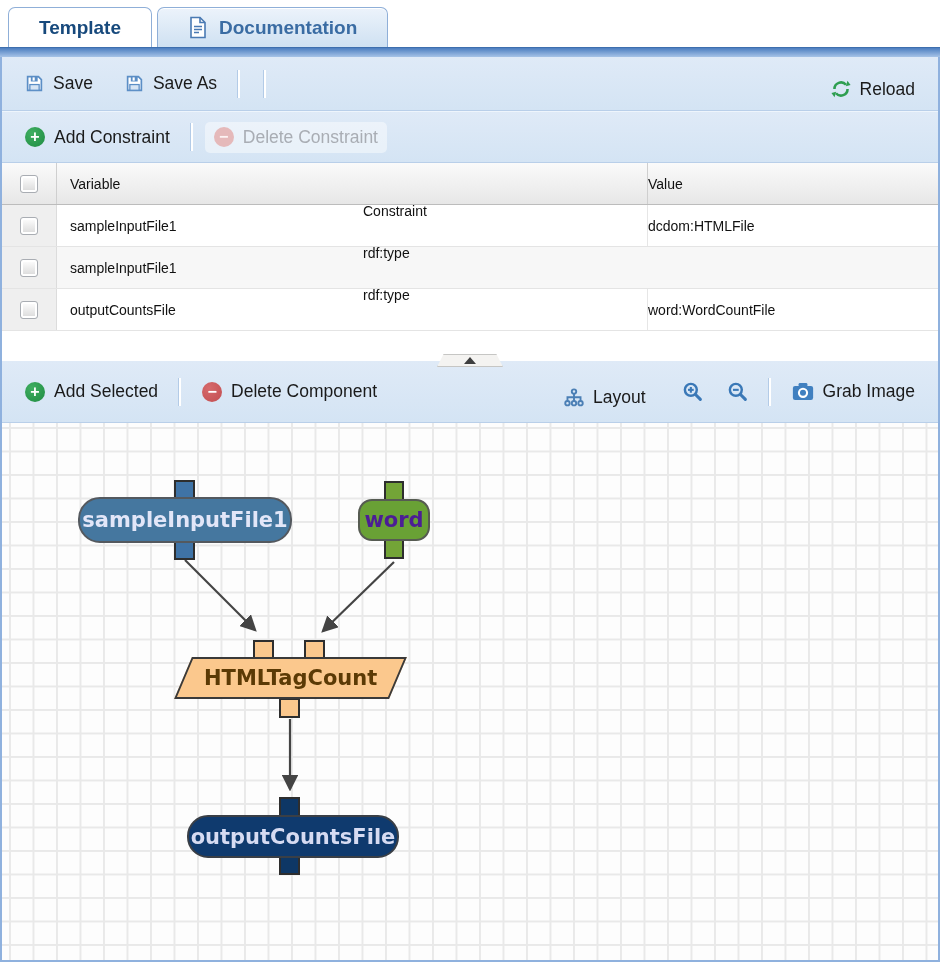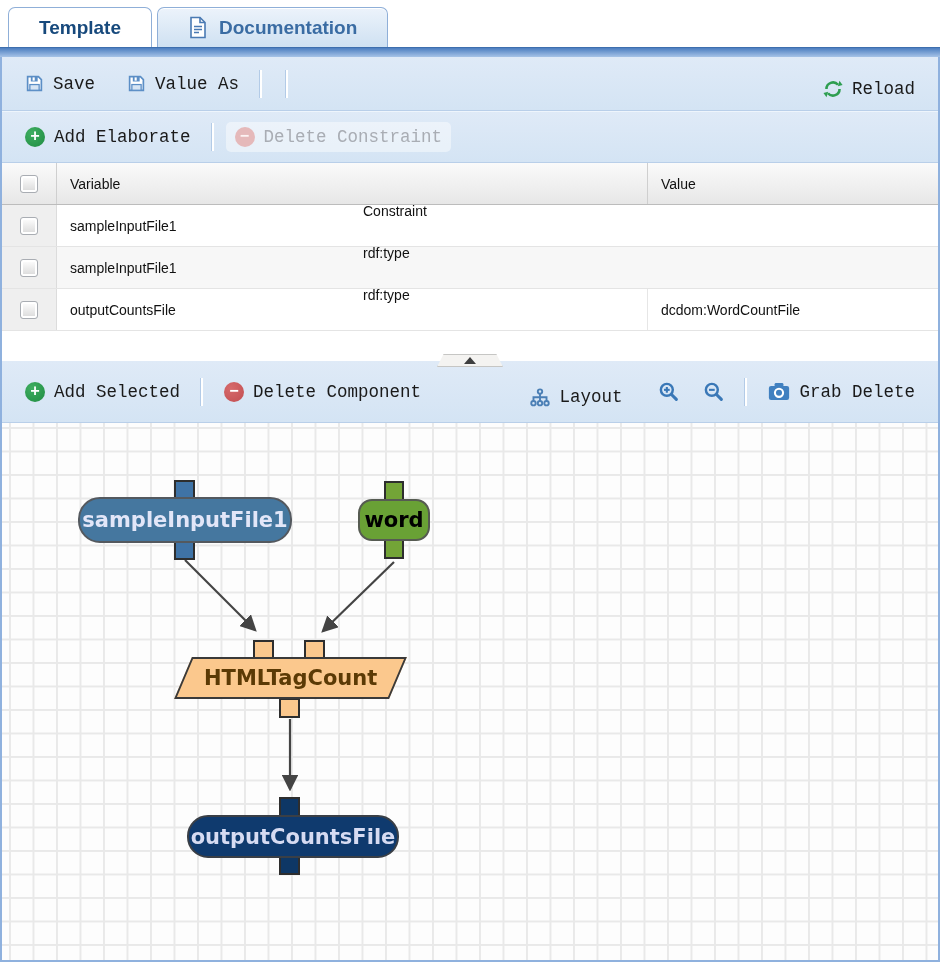--- a/index.html
+++ b/index.html
@@ -19,42 +19,42 @@
   .main { height: 905px; border-left:2px solid #8fb1de; border-right:2px solid #8fb1de; border-bottom:2px solid #8fb1de;
           display:flex; flex-direction:column; background:#fff; }
 
   
   .toolbar { background:linear-gradient(#dfeaf7,#d4e4f4); display:flex; align-items:center; padding:0 14px;
              border-bottom:1px solid #b9cfe9; flex:0 0 auto; }
   .tb1 { height:54px; }
   .tb2 { height:52px; border-top:1px solid #eef5fc; }
   .tb3 { height:62px; position:relative; }
   .tbtn { display:inline-flex; align-items:center; gap:9px; font-size:17.5px; color:#1a1a1a;
-          padding:5px 9px; border-radius:4px; cursor:pointer; white-space:nowrap;font-family:Liberation Mono, monospace; }
+          padding:5px 9px; border-radius:4px; cursor:pointer; white-space:nowrap; }
   .tbtn.disabled { color:#a9adb4; background:rgba(255,255,255,0.45); border-radius:5px; cursor:default; }
   .tsep { width:2px; height:28px; background:#ffffff; box-shadow:-1px 0 0 #b3cbe7; margin:0 12px; flex:0 0 auto; }
   .spacer { margin-left:auto;margin-top:11px; }
 
   .circle-ic { width:20px; height:20px; border-radius:50%; color:#fff; font-weight:bold; font-size:16px;
                display:inline-flex; align-items:center; justify-content:center; line-height:1; flex:0 0 auto; }
   .circle-green { background:radial-gradient(circle at 35% 30%, #3fae61, #1f8c42); }
   .circle-red   { background:radial-gradient(circle at 35% 30%, #d66a6c, #c24d50); }
   .circle-red.dim { background:#e5b9ba; color:#fdf3f3; }
 
   
   .grid { flex:0 0 auto; font-size:14px; color:#111; }
   .grid-head { display:flex; height:42px; background:linear-gradient(#fafafa,#e7e7e7); border-bottom:1px solid #bcbcbc; align-items:center; }
   .grid-row  { display:flex; height:42px; align-items:center; border-bottom:1px solid #e4e4e4; background:#fff; }
   .grid-row.alt { background:#f7f7f7; }
   .c-check { flex:0 0 55px; display:flex; align-items:center; justify-content:center; align-self:stretch; }
   .grid-row .c-check { background:#efefef; border-right:1px solid #dcdcdc; }
   .grid-head .c-check { border-right:1px solid #cfcfcf; }
   .c-var { flex:0 0 290px; padding-left:13px; }
   .c-con { flex:0 0 300px; padding-left:15px; border-left:1px solid #e6e6e6; align-self:stretch; display:flex; align-items:center;margin-top:48px; }
-  .c-val { flex:1 1 auto; padding-left:13px; border-left:1px solid #e6e6e6; align-self:stretch; display:flex; align-items:center; }
+  .c-val { flex:1 1 auto; border-left:1px solid #e6e6e6; align-self:stretch; display:flex; align-items:center; }
   .grid-head .c-con, .grid-head .c-val { border-left:1px solid #cfcfcf; }
   .checkbox { width:18px; height:18px; border:1px solid #a9adb3; border-radius:3px;
               background:linear-gradient(#ffffff,#d9d9d9); box-shadow: inset 0 0 0 2px #fff; cursor:pointer; }
   .grid-gap { height:30px; background:#fff; flex:0 0 auto; }
 
   
   .split-handle { position:absolute; top:-7px; left:50%; transform:translateX(-50%); width:66px; height:13px;
                   background:#f4f3f1; border:1px solid #c6c6c4;
                   clip-path: polygon(10% 0, 90% 0, 100% 100%, 0 100%); cursor:row-resize; z-index:3;
                   display:flex; align-items:center; justify-content:center; }
@@ -64,21 +64,21 @@
   
   .canvas { flex:1 1 auto; position:relative; background-color:#fdfdfd;
             background-image: linear-gradient(to right, #e9e9e9 2px, transparent 2px),
                               linear-gradient(to bottom, #e9e9e9 2px, transparent 2px);
             background-size: 23.5px 23.5px; background-position: 7px 4px; overflow:hidden; }
   .edges { position:absolute; inset:0; width:100%; height:100%; }
   .port { position:absolute; border:2px solid #2e2e2e; z-index:1; }
   .node { position:absolute; z-index:2; display:flex; align-items:center; justify-content:center;
           font-family:"DejaVu Sans","Liberation Sans",sans-serif; font-weight:bold; font-size:21px; cursor:move; }
   .n-blue  { background:#45779f; border:2px solid #54595f; border-radius:22px; color:#e2e6f8; }
-  .n-green { background:#69a135; border:2px solid #565b52; border-radius:14px; color:#000000; }
+  .n-green { background:#69a135; border:2px solid #565b52; border-radius:14px; color:#4c1d95; }
   .n-navy  { background:#0f3a6e; border:2px solid #3a3f46; border-radius:21px; color:#d6dbf2; }
   .n-comp  { background:#fbc88d; border:2px solid #3a3a3a; color:#5b3a05; transform:skewX(-23deg); }
   .n-comp .unskew { transform:skewX(23deg); }
   .p-blue { background:#3f73a6; } .p-green { background:#73a437; } .p-navy { background:#0e3765; } .p-peach { background:#fbc88d; }
 
   svg.icon { flex:0 0 auto; display:block; }
 </style>
 </head>
 <body>
 
@@ -117,41 +117,41 @@
       </div>
       <div class="tbtn" style="margin-left:14px">
         <span>
           <svg class="icon" width="19" height="19" viewBox="0 0 18 18">
             <path d="M2.5 2.5h10.2l2.8 2.8v10.2H2.5z" fill="#fff" stroke="#5b8ec6" stroke-width="1.6"></path>
             <rect x="5.5" y="2.5" width="6.5" height="4.6" fill="#5b8ec6"></rect>
             <rect x="7.2" y="3.2" width="2" height="3.1" fill="#fff"></rect>
             <rect x="4.6" y="10" width="8.8" height="5.4" fill="#d7e5f4" stroke="#5b8ec6" stroke-width="1.2"></rect>
           </svg>
         </span>
-        <span>Value As</span>
+        <span>Save As</span>
       </div>
       <div class="tsep"></div>
       <div class="tsep"></div>
       <div class="tbtn spacer">
         <span>
           <svg class="icon" width="20" height="20" viewBox="0 0 18 18">
             <path d="M14.9 9a5.9 5.9 0 0 1-10.4 3.8" fill="none" stroke="#2e9e50" stroke-width="2.3"></path>
             <path d="M3.1 9a5.9 5.9 0 0 1 10.4-3.8" fill="none" stroke="#2e9e50" stroke-width="2.3"></path>
             <path d="M14.8 1.6 13.4 6.5 17.6 5.3z" fill="#2e9e50"></path>
             <path d="M3.2 16.4 4.6 11.5 0.4 12.7z" fill="#2e9e50"></path>
           </svg>
         </span>
         <span>Reload</span>
       </div>
     </div>
 
     <div class="toolbar tb2">
       <div class="tbtn">
         <span class="circle-ic circle-green">+</span>
-        <span>Add Elaborate</span>
+        <span>Add Constraint</span>
       </div>
       <div class="tsep"></div>
       <div class="tbtn disabled">
         <span class="circle-ic circle-red dim">−</span>
         <span>Delete Constraint</span>
       </div>
     </div>
 
     <div class="grid">
       <div class="grid-head">
@@ -162,35 +162,36 @@
         <div class="c-con">Constraint</div>
         <div class="c-val">Value</div>
       </div>
 
       <div class="grid-row">
         <div class="c-check">
           <div class="checkbox"></div>
         </div>
         <div class="c-var">sampleInputFile1</div>
         <div class="c-con">rdf:type</div>
+        <div class="c-val">dcdom:HTMLFile</div>
       </div>
       <div class="grid-row alt">
         <div class="c-check">
           <div class="checkbox"></div>
         </div>
         <div class="c-var">sampleInputFile1</div>
         <div class="c-con">rdf:type</div>
       </div>
       <div class="grid-row">
         <div class="c-check">
           <div class="checkbox"></div>
         </div>
         <div class="c-var">outputCountsFile</div>
         <div class="c-con">rdf:type</div>
-        <div class="c-val">dcdom:WordCountFile</div>
+        <div class="c-val">word:WordCountFile</div>
       </div>
     </div>
     <div class="grid-gap"></div>
 
     <div class="toolbar tb3">
       <div class="split-handle">
         <span class="tri-up"></span>
       </div>
       <div class="tbtn">
         <span class="circle-ic circle-green">+</span>
@@ -234,21 +235,21 @@
       </div>
       <div class="tsep"></div>
       <div class="tbtn">
         <span>
           <svg class="icon" width="22" height="19" viewBox="0 0 20 17">
             <rect x="6" y="0.8" width="8" height="4.5" rx="1.2" fill="#4080c0"></rect>
             <rect x="0.8" y="3.4" width="18.4" height="12.8" rx="2" fill="#4080c0"></rect>
             <circle cx="10" cy="9.7" r="3.7" fill="none" stroke="#fff" stroke-width="1.9"></circle>
           </svg>
         </span>
-        <span>Grab Delete</span>
+        <span>Grab Image</span>
       </div>
     </div>
 
     <div class="canvas">
       <svg class="edges">
         <defs>
           <marker id="arw" viewBox="0 0 10 10" refX="8.5" refY="5" markerWidth="7.5" markerHeight="7.5" orient="auto-start-reverse">
             <path d="M0 0 L10 5 L0 10 z" fill="#444"></path>
           </marker>
         </defs>

